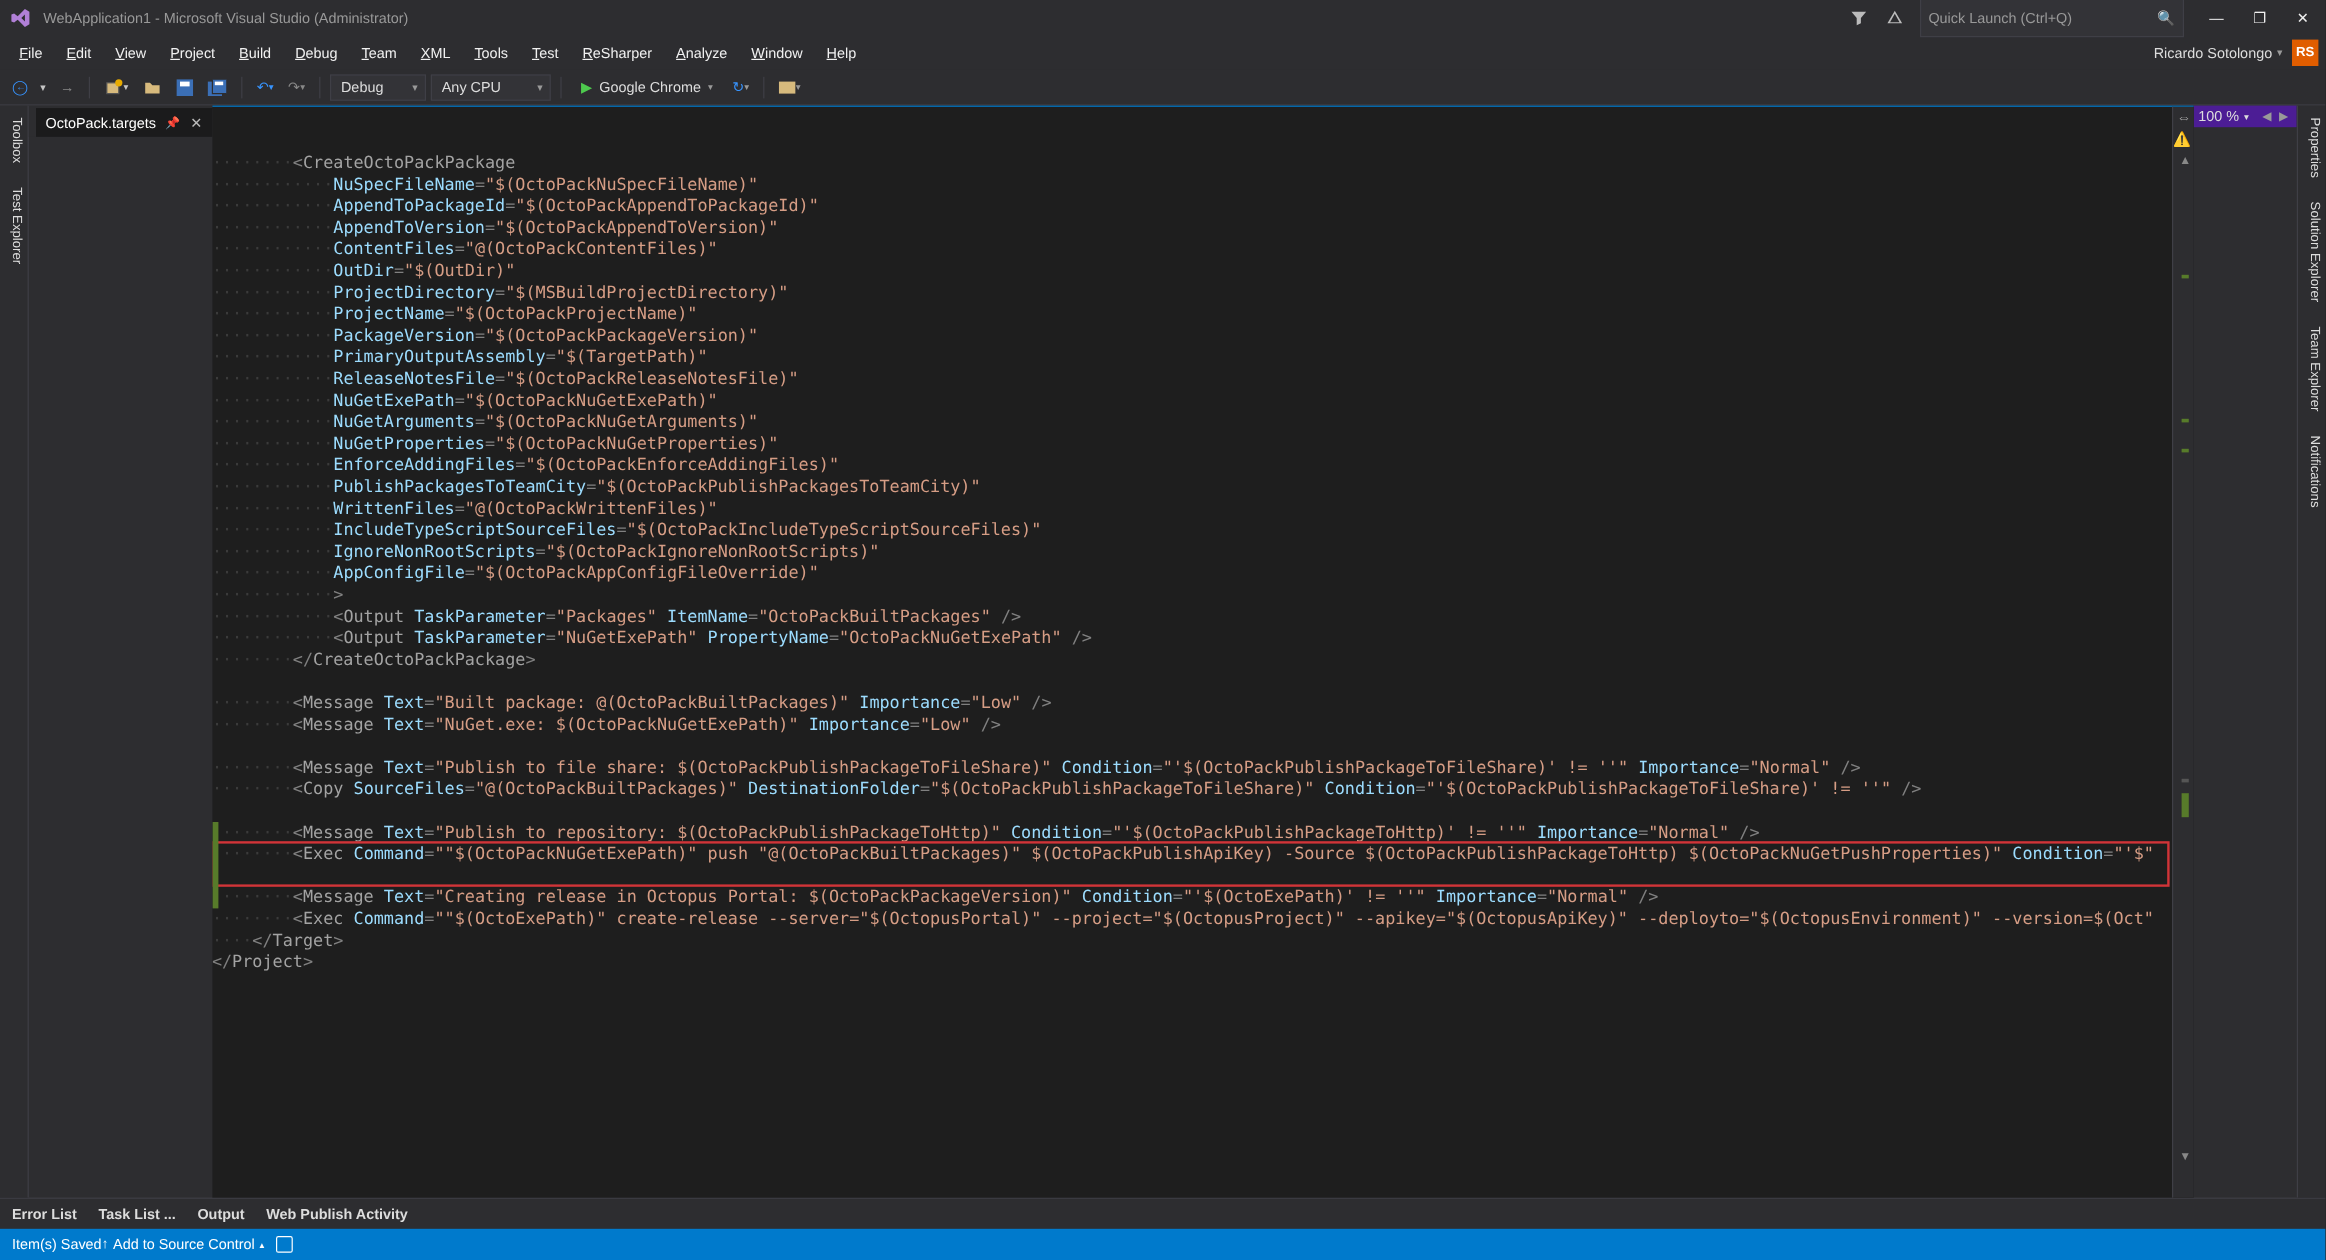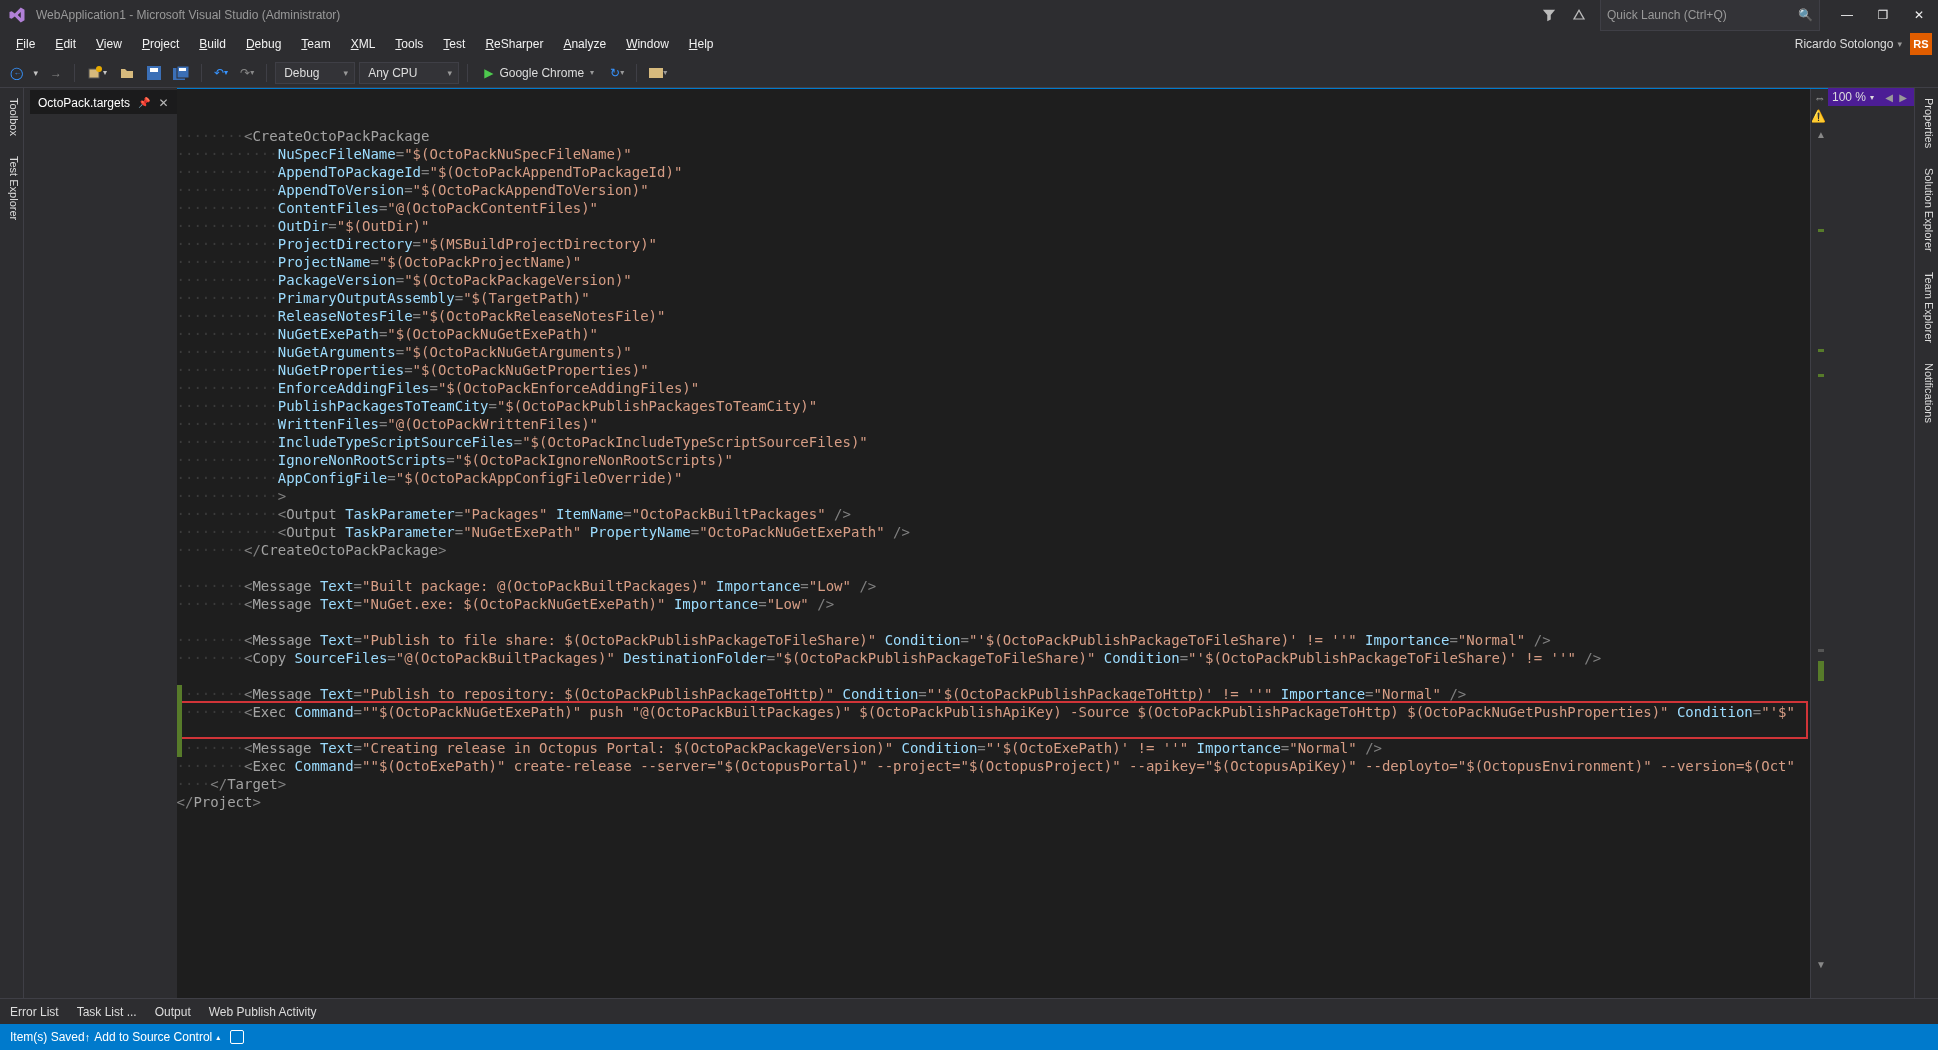--- a/index.html
+++ b/index.html
@@ -137,21 +137,21 @@
 }
 .code-hscroll .zoom { color:#ddd; font-size:12px; margin-right:8px; display:flex; align-items:center; gap:4px;}
 .code-hscroll .track { flex:1; height:12px; background:#3e3e42; position:relative;}
 .code-hscroll .thumb { position:absolute; left:0; width:50%; height:100%; background:#686868;}
 .code-hscroll .arrow { width:14px; color:#999; text-align:center; font-size:10px;}
 
 .bottom-tabs {
   height:26px; background:#2d2d30; border-top:1px solid #3f3f46;
   display:flex; align-items:center; padding:0 10px; gap:18px; color:#ddd; font-size:12px;
 }
-.bottom-tabs .bt-item { cursor:pointer; }
+.bottom-tabs .bt-item { cursor:pointer;font-weight:bold; }
 
 .status-bar {
   height:26px; background:#007acc; color:#fff; display:flex; align-items:center;
   padding:0 10px; font-size:12px;
 }
 .status-bar .sb-left { flex:0 0 auto; }
 .status-bar .sb-center { flex:1; display:flex; justify-content:center; gap:80px;}
 .status-bar .sb-right { display:flex; align-items:center; gap:10px; }
 .sb-scc { display:flex; align-items:center; gap:4px;}
 .sb-square { width:14px; height:14px; border:1px solid #fff; border-radius:2px;}

